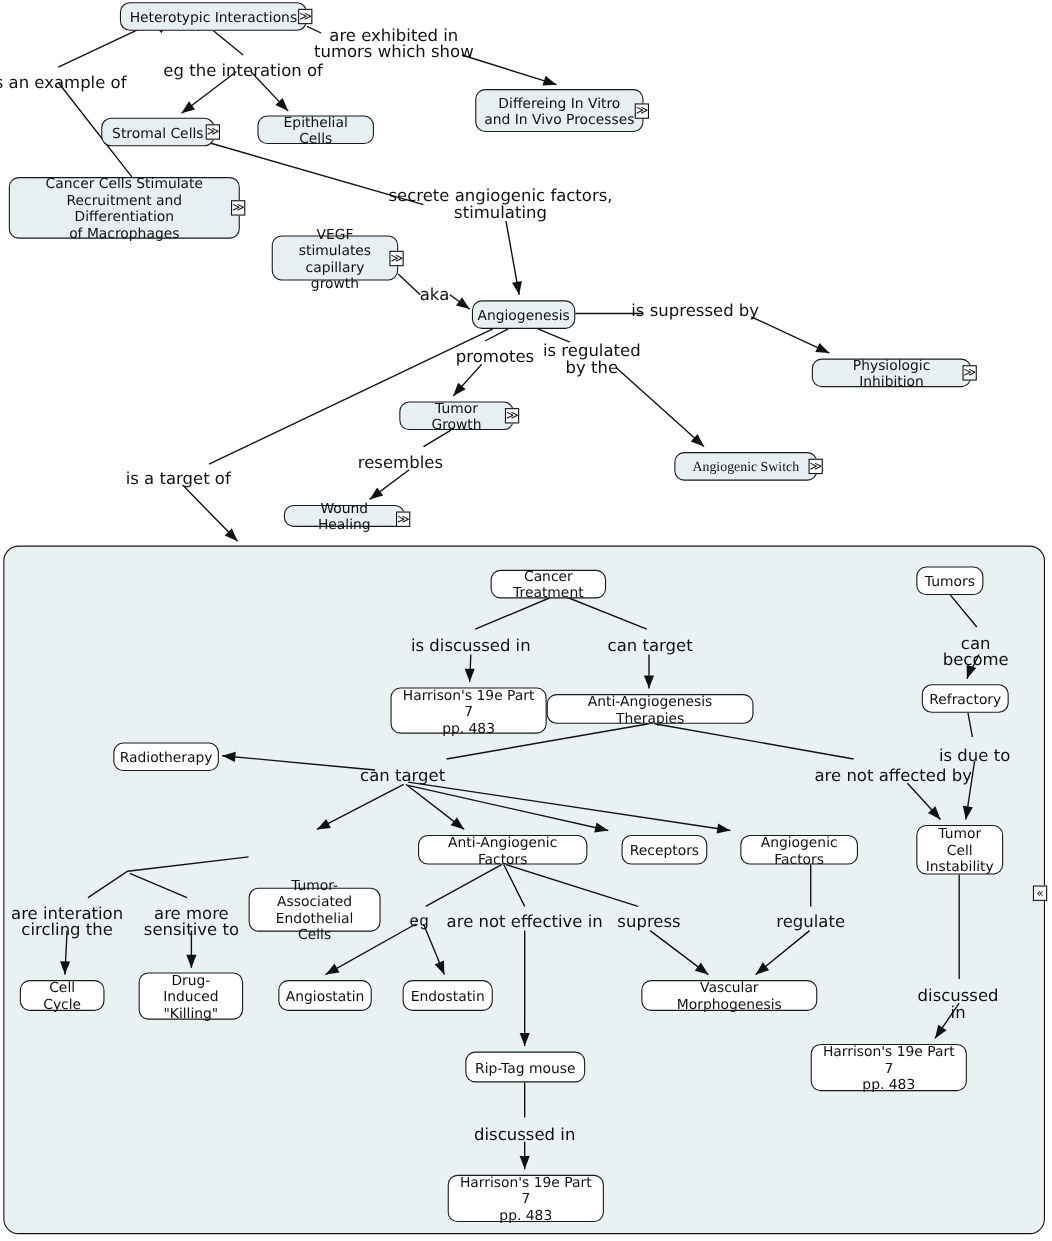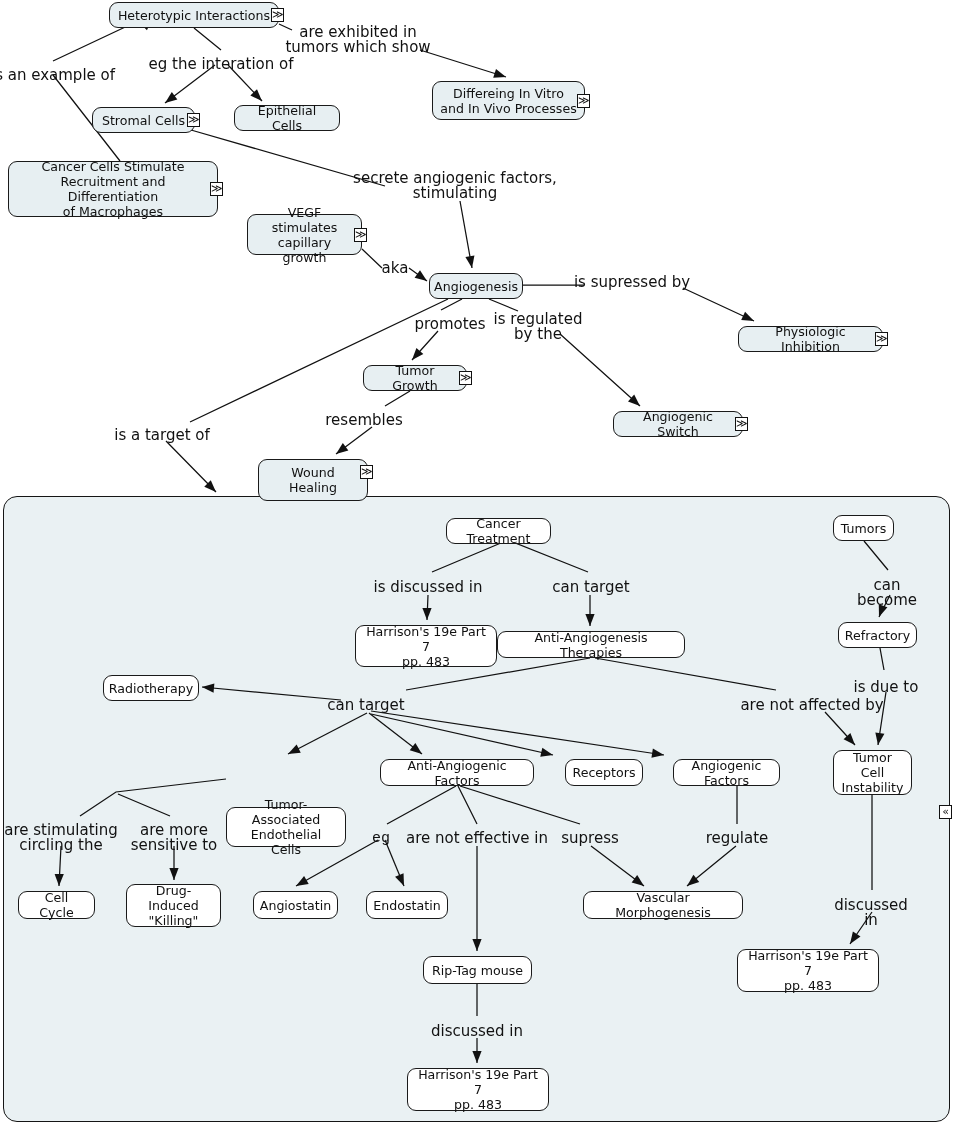--- a/index.html
+++ b/index.html
@@ -169,23 +169,23 @@
 of Macrophages</span></div>
       <div class="badge" style="left: 210px; top: 182px;">≫</div>
       <div class="node" style="left: 247px; top: 214px; width: 115px; height: 41px;"><span class="nlabel">VEGF stimulates
 capillary growth</span></div>
       <div class="badge" style="left: 354px; top: 227.5px;">≫</div>
       <div class="node" style="left: 429px; top: 273px; width: 94px; height: 26px;"><span class="nlabel">Angiogenesis</span></div>
       <div class="node" style="left: 738px; top: 326px; width: 145px; height: 26px;"><span class="nlabel">Physiologic Inhibition</span></div>
       <div class="badge" style="left: 875px; top: 332px;">≫</div>
       <div class="node" style="left: 363px; top: 365px; width: 104px; height: 26px;"><span class="nlabel">Tumor Growth</span></div>
       <div class="badge" style="left: 459px; top: 371px;">≫</div>
-      <div class="node" style="left: 613px; top: 411px; width: 130px; height: 26px;"><span class="nlabel">Angiogenic Switch</span></div>
+      <div class="node" style="left: 613px; top: 411px; width: 130px; height: 26px; font-family: Liberation Serif, serif;"><span class="nlabel">Angiogenic Switch</span></div>
       <div class="badge" style="left: 735px; top: 417px;">≫</div>
-      <div class="node" style="left: 258px; top: 459px; width: 110px; height: 42px;"><span class="nlabel">Wound Healing</span></div>
+      <div class="node" style="left: 258px; top: 459px; width: 110px; height: 20px;"><span class="nlabel">Wound Healing</span></div>
       <div class="badge" style="left: 360px; top: 465px;">≫</div>
       <div class="node plain" style="left: 446px; top: 518px; width: 105px; height: 26px; align-items: center;"><span class="nlabel">Cancer Treatment</span></div>
       <div class="node plain" style="left: 833px; top: 515px; width: 61px; height: 26px;"><span class="nlabel">Tumors</span></div>
       <div class="node plain" style="left: 355px; top: 625px; width: 142px; height: 42px;"><span class="nlabel">Harrison's 19e Part 7
 pp. 483</span></div>
       <div class="node plain" style="left: 497px; top: 631px; width: 188px; height: 27px;"><span class="nlabel">Anti-Angiogenesis Therapies</span></div>
       <div class="node plain" style="left: 838px; top: 622px; width: 79px; height: 26px;"><span class="nlabel">Refractory</span></div>
       <div class="node plain" style="left: 103px; top: 675px; width: 96px; height: 26px;"><span class="nlabel">Radiotherapy</span></div>
       <div class="node plain" style="left: 226px; top: 759px; width: 120px; height: 40px; margin-top: 48px;"><span class="nlabel">Tumor-Associated
 Endothelial Cells</span></div>
@@ -219,21 +219,21 @@
       <div class="elabel" style="left: 538px; top: 312px;">is regulated
 by the</div>
       <div class="elabel" style="left: 364px; top: 413px;">resembles</div>
       <div class="elabel" style="left: 162px; top: 428px;">is a target of</div>
       <div class="elabel" style="left: 428px; top: 580px;">is discussed in</div>
       <div class="elabel" style="left: 591px; top: 580px;">can target</div>
       <div class="elabel" style="left: 887px; top: 578px;">can become</div>
       <div class="elabel" style="left: 366px; top: 698px;">can target</div>
       <div class="elabel" style="left: 812px; top: 698px;">are not affected by</div>
       <div class="elabel" style="left: 886px; top: 680px;">is due to</div>
-      <div class="elabel" style="left: 61px; top: 823px;">are stimulating
+      <div class="elabel" style="left: 61px; top: 823px;">are interation
 circling the</div>
       <div class="elabel" style="left: 174px; top: 823px;">are more
 sensitive to</div>
       <div class="elabel" style="left: 381px; top: 831px; font-family: Liberation Mono, monospace;">eg</div>
       <div class="elabel" style="left: 477px; top: 831px;">are not effective in</div>
       <div class="elabel" style="left: 590px; top: 831px;">supress</div>
       <div class="elabel" style="left: 737px; top: 831px;">regulate</div>
       <div class="elabel" style="left: 871px; top: 898px;">discussed in</div>
       <div class="elabel" style="left: 477px; top: 1024px;">discussed in</div>
     </div>

